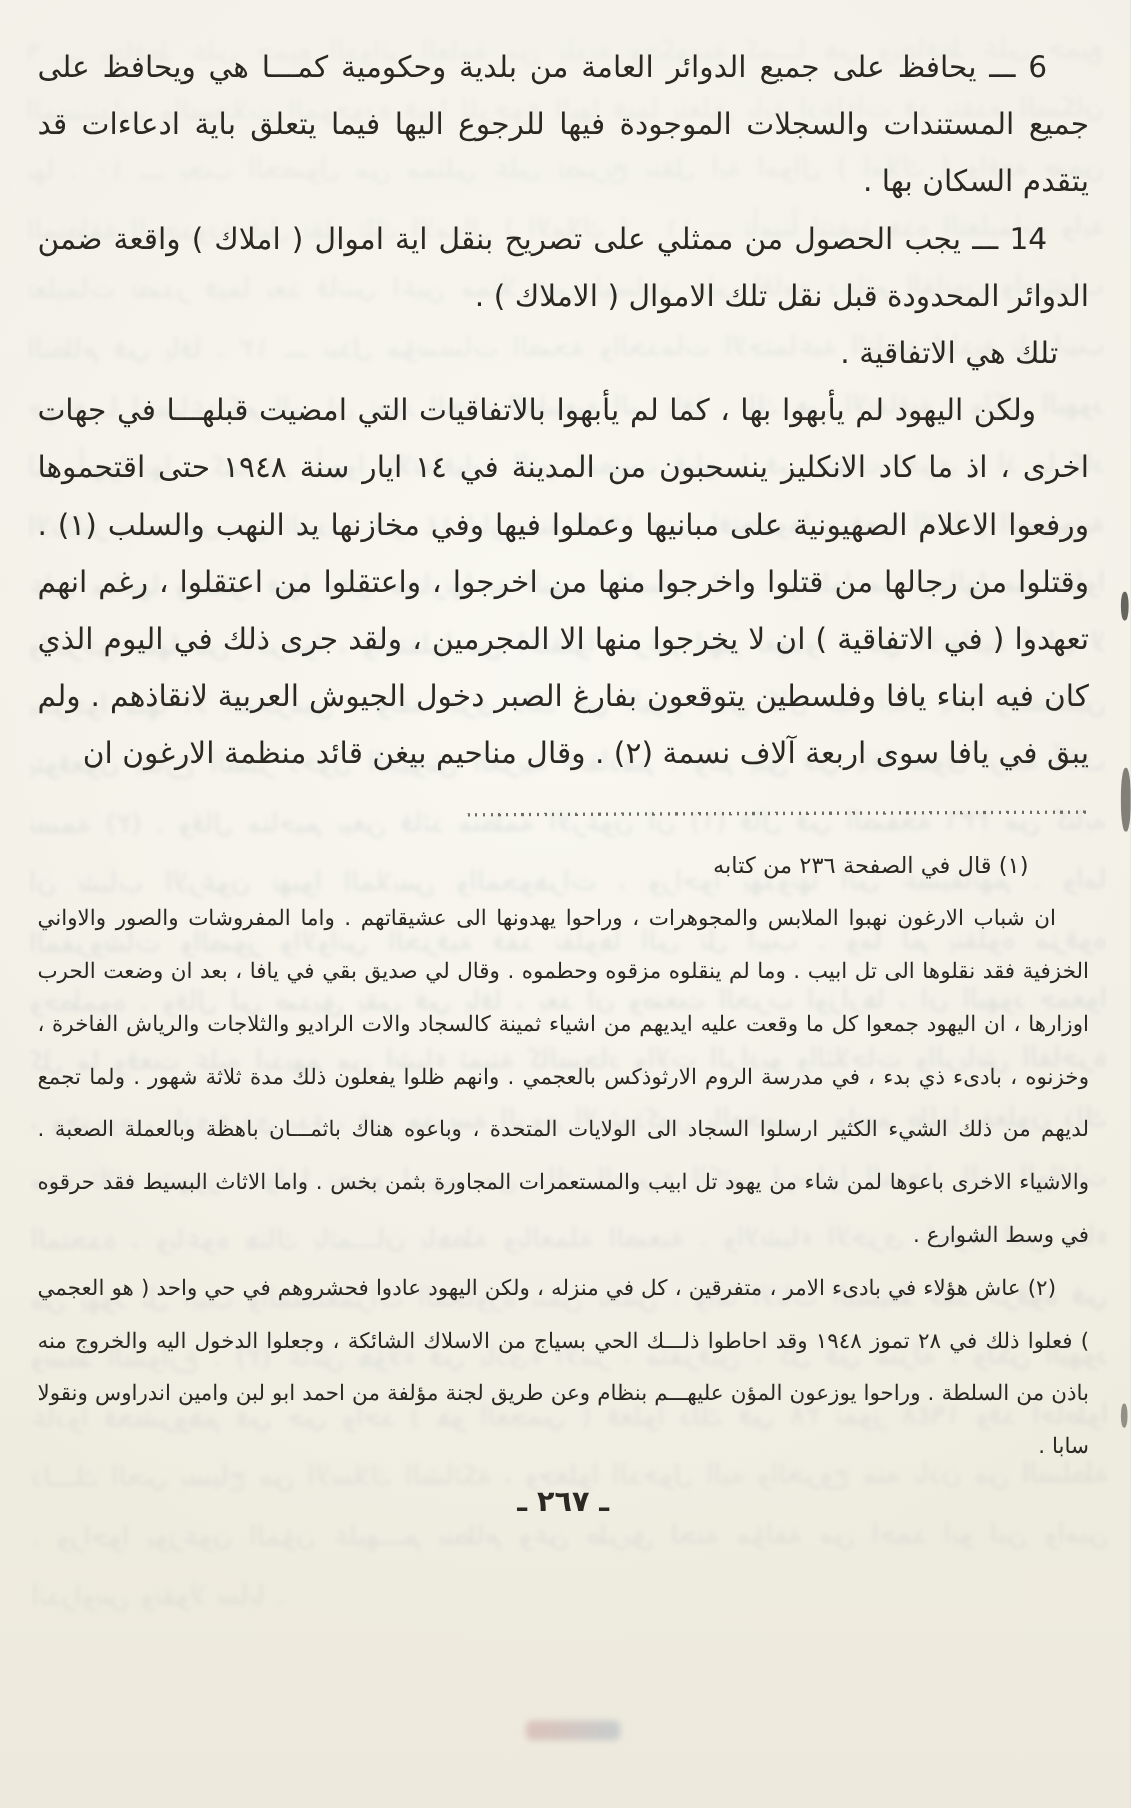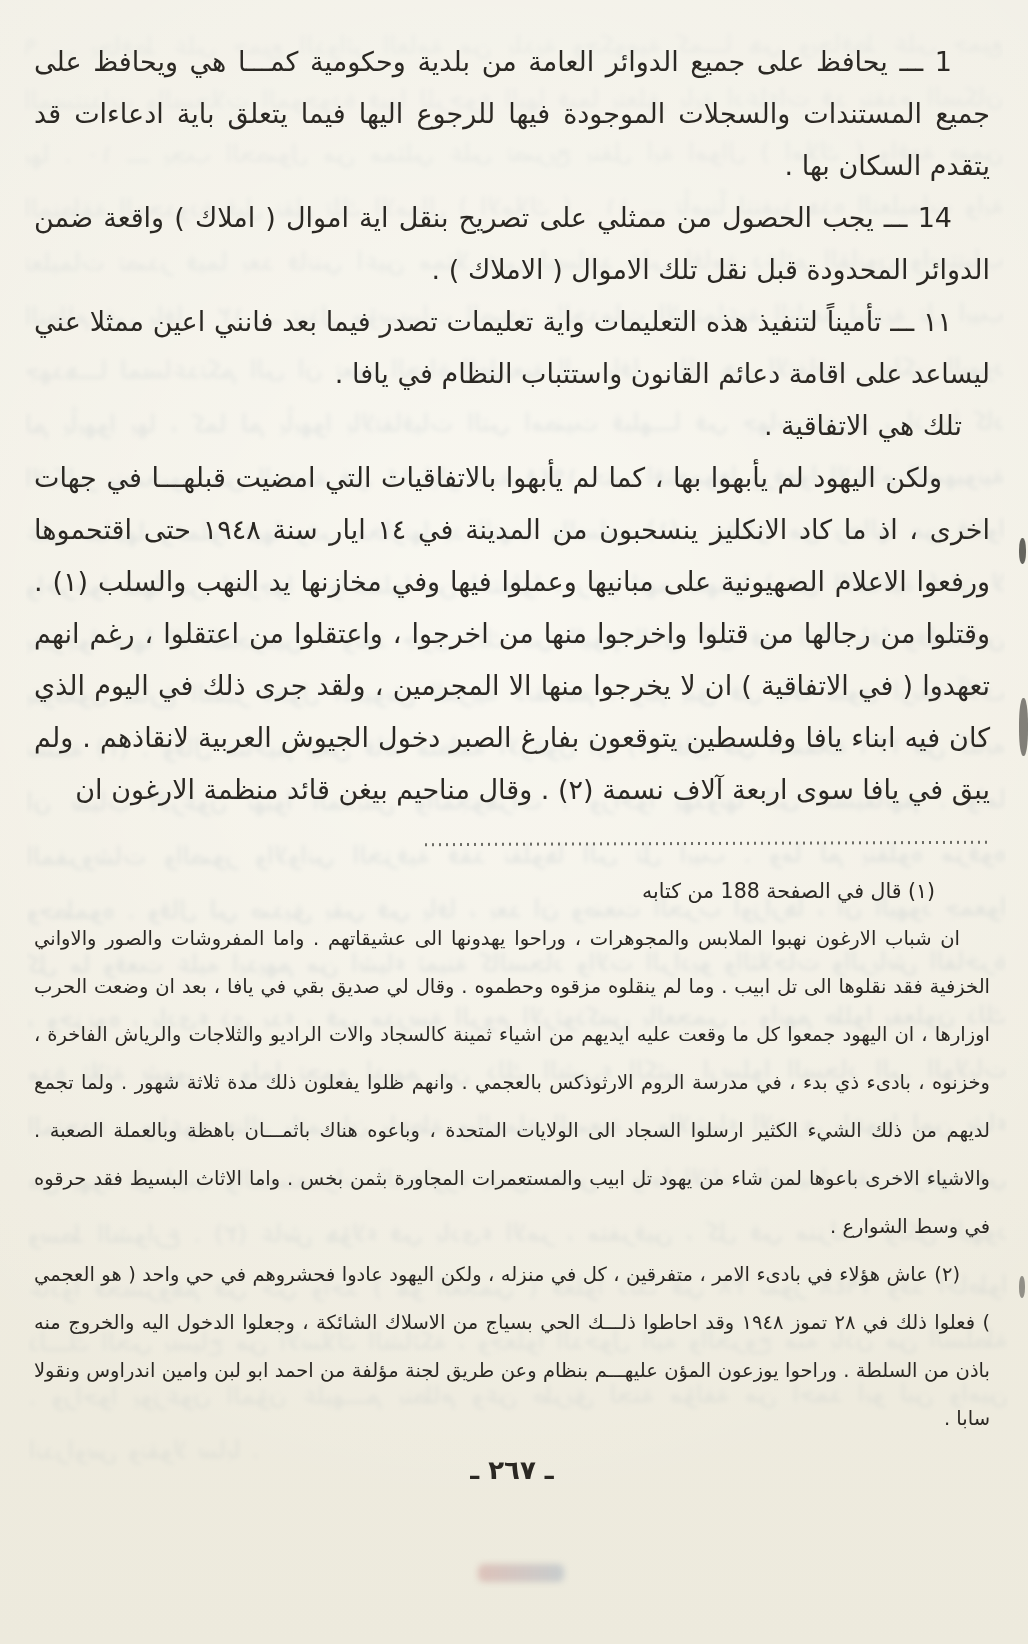--- a/index.html
+++ b/index.html
@@ -63,31 +63,30 @@
 </head>
 <body>
 
 <div class="page">
 
   <div class="bleed" aria-hidden="true">٩ ـــ يحافظ على جميع الدوائر العامة من بلدية وحكومية كمـــا هي ويحافظ على جميع المستندات والسجلات الموجودة فيها للرجوع اليها فيما يتعلق باية ادعاءات قد يتقدم السكان بها .  ١٠ ـــ يجب الحصول من ممثلي على تصريح بنقل اية اموال ( املاك ) واقعة ضمن المنطقة المحدودة قبل نقل تلك الاموال ( الاملاك ) .  ١١ ـــ تأميناً لتنفيذ هذه التعليمات واية تعليمات تصدر فيما بعد فانني اعين ممثلا عني ليساعد على اقامة دعائم القانون واستتباب النظام في يافا .  ١٢ ـــ تبذل مؤسسات الصحة والخدمات الاجتماعية التابعة لبلدية تل ابيب جهدهـــا لمساعدتكم الى ان تعود الحياة الطبيعية الى يافا .  تلك هي الاتفاقية .  ولكن اليهود لم يأبهوا بها ، كما لم يأبهوا بالاتفاقيات التي امضيت قبلهـــا في جهات اخرى ، اذ ما كاد الانكليز ينسحبون من المدينة في ١٤ ايار سنة ١٩٤٨ حتى اقتحموها ورفعوا الاعلام الصهيونية على مبانيها وعملوا فيها وفي مخازنها يد النهب والسلب (١) . وقتلوا من رجالها من قتلوا واخرجوا منها من اخرجوا ، واعتقلوا من اعتقلوا ، رغم انهم تعهدوا ( في الاتفاقية ) ان لا يخرجوا منها الا المجرمين ، ولقد جرى ذلك في اليوم الذي كان فيه ابناء يافا وفلسطين يتوقعون بفارغ الصبر دخول الجيوش العربية لانقاذهم . ولم يبق في يافا سوى اربعة آلاف نسمة (٢) . وقال مناحيم بيغن قائد منظمة الارغون ان  (١) قال في الصفحة ٢٣٦ من كتابه  ان شباب الارغون نهبوا الملابس والمجوهرات ، وراحوا يهدونها الى عشيقاتهم . واما المفروشات والصور والاواني الخزفية فقد نقلوها الى تل ابيب . وما لم ينقلوه مزقوه وحطموه . وقال لي صديق بقي في يافا ، بعد ان وضعت الحرب اوزارها ، ان اليهود جمعوا كل ما وقعت عليه ايديهم من اشياء ثمينة كالسجاد والات الراديو والثلاجات والرياش الفاخرة ، وخزنوه ، بادىء ذي بدء ، في مدرسة الروم الارثوذكس بالعجمي . وانهم ظلوا يفعلون ذلك مدة ثلاثة شهور . ولما تجمع لديهم من ذلك الشيء الكثير ارسلوا السجاد الى الولايات المتحدة ، وباعوه هناك باثمـــان باهظة وبالعملة الصعبة . والاشياء الاخرى باعوها لمن شاء من يهود تل ابيب والمستعمرات المجاورة بثمن بخس . واما الاثاث البسيط فقد حرقوه في وسط الشوارع .  (٢) عاش هؤلاء في بادىء الامر ، متفرقين ، كل في منزله ، ولكن اليهود عادوا فحشروهم في حي واحد ( هو العجمي ) فعلوا ذلك في ٢٨ تموز ١٩٤٨ وقد احاطوا ذلـــك الحي بسياج من الاسلاك الشائكة ، وجعلوا الدخول اليه والخروج منه باذن من السلطة . وراحوا يوزعون المؤن عليهـــم بنظام وعن طريق لجنة مؤلفة من احمد ابو لبن وامين اندراوس ونقولا سابا .</div>
 
   <div class="content">
 
     <section class="main">
-      <p class="item"><span class="marker">1 ـــ</span> <span>يحافظ على جميع الدوائر العامة من بلدية وحكومية كمـــا هي ويحافظ على جميع المستندات والسجلات الموجودة فيها للرجوع اليها فيما يتعلق باية ادعاءات قد يتقدم السكان بها .</span></p>
+      <p class="item"><span class="marker">6 ـــ</span> <span>يحافظ على جميع الدوائر العامة من بلدية وحكومية كمـــا هي ويحافظ على جميع المستندات والسجلات الموجودة فيها للرجوع اليها فيما يتعلق باية ادعاءات قد يتقدم السكان بها .</span></p>
       <p class="item"><span class="marker">14 ـــ</span> <span>يجب الحصول من ممثلي على تصريح بنقل اية اموال ( املاك ) واقعة ضمن الدوائر المحدودة قبل نقل تلك الاموال ( الاملاك ) .</span></p>
-      <p class="item"><span class="marker">١١ ـــ</span> <span>تأميناً لتنفيذ هذه التعليمات واية تعليمات تصدر فيما بعد فانني اعين ممثلا عني ليساعد على اقامة دعائم القانون واستتباب النظام في يافا .</span></p>
       <p class="closing">تلك هي الاتفاقية .</p>
       <p class="para">ولكن اليهود لم يأبهوا بها ، كما لم يأبهوا بالاتفاقيات التي امضيت قبلهـــا في جهات اخرى ، اذ ما كاد الانكليز ينسحبون من المدينة في ١٤ ايار سنة ١٩٤٨ حتى اقتحموها ورفعوا الاعلام الصهيونية على مبانيها وعملوا فيها وفي مخازنها يد النهب والسلب (١) . وقتلوا من رجالها من قتلوا واخرجوا منها من اخرجوا ، واعتقلوا من اعتقلوا ، رغم انهم تعهدوا ( في الاتفاقية ) ان لا يخرجوا منها الا المجرمين ، ولقد جرى ذلك في اليوم الذي كان فيه ابناء يافا وفلسطين يتوقعون بفارغ الصبر دخول الجيوش العربية لانقاذهم . ولم يبق في يافا سوى اربعة آلاف نسمة (٢) . وقال مناحيم بيغن قائد منظمة الارغون ان</p>
     </section>
 
     <div class="divider"></div>
 
     <section class="footnotes">
-      <p class="fn-intro"><span class="marker">(١)</span> <span>قال في الصفحة 188 من كتابه</span></p>
+      <p class="fn-intro"><span class="marker">(١)</span> <span>قال في الصفحة ٢٣٦ من كتابه</span></p>
       <p class="fn-body">ان شباب الارغون نهبوا الملابس والمجوهرات ، وراحوا يهدونها الى عشيقاتهم . واما المفروشات والصور والاواني الخزفية فقد نقلوها الى تل ابيب . وما لم ينقلوه مزقوه وحطموه . وقال لي صديق بقي في يافا ، بعد ان وضعت الحرب اوزارها ، ان اليهود جمعوا كل ما وقعت عليه ايديهم من اشياء ثمينة كالسجاد والات الراديو والثلاجات والرياش الفاخرة ، وخزنوه ، بادىء ذي بدء ، في مدرسة الروم الارثوذكس بالعجمي . وانهم ظلوا يفعلون ذلك مدة ثلاثة شهور . ولما تجمع لديهم من ذلك الشيء الكثير ارسلوا السجاد الى الولايات المتحدة ، وباعوه هناك باثمـــان باهظة وبالعملة الصعبة . والاشياء الاخرى باعوها لمن شاء من يهود تل ابيب والمستعمرات المجاورة بثمن بخس . واما الاثاث البسيط فقد حرقوه في وسط الشوارع .</p>
       <p class="fn-body"><span class="marker">(٢)</span> <span>عاش هؤلاء في بادىء الامر ، متفرقين ، كل في منزله ، ولكن اليهود عادوا فحشروهم في حي واحد ( هو العجمي ) فعلوا ذلك في ٢٨ تموز ١٩٤٨ وقد احاطوا ذلـــك الحي بسياج من الاسلاك الشائكة ، وجعلوا الدخول اليه والخروج منه باذن من السلطة . وراحوا يوزعون المؤن عليهـــم بنظام وعن طريق لجنة مؤلفة من احمد ابو لبن وامين اندراوس ونقولا سابا .</span></p>
     </section>
 
     <div class="page-num">ـ ٢٦٧ ـ</div>
 
   </div>
 
   <div class="ghost-num"></div>
   <div class="edge-mark m1"></div>

